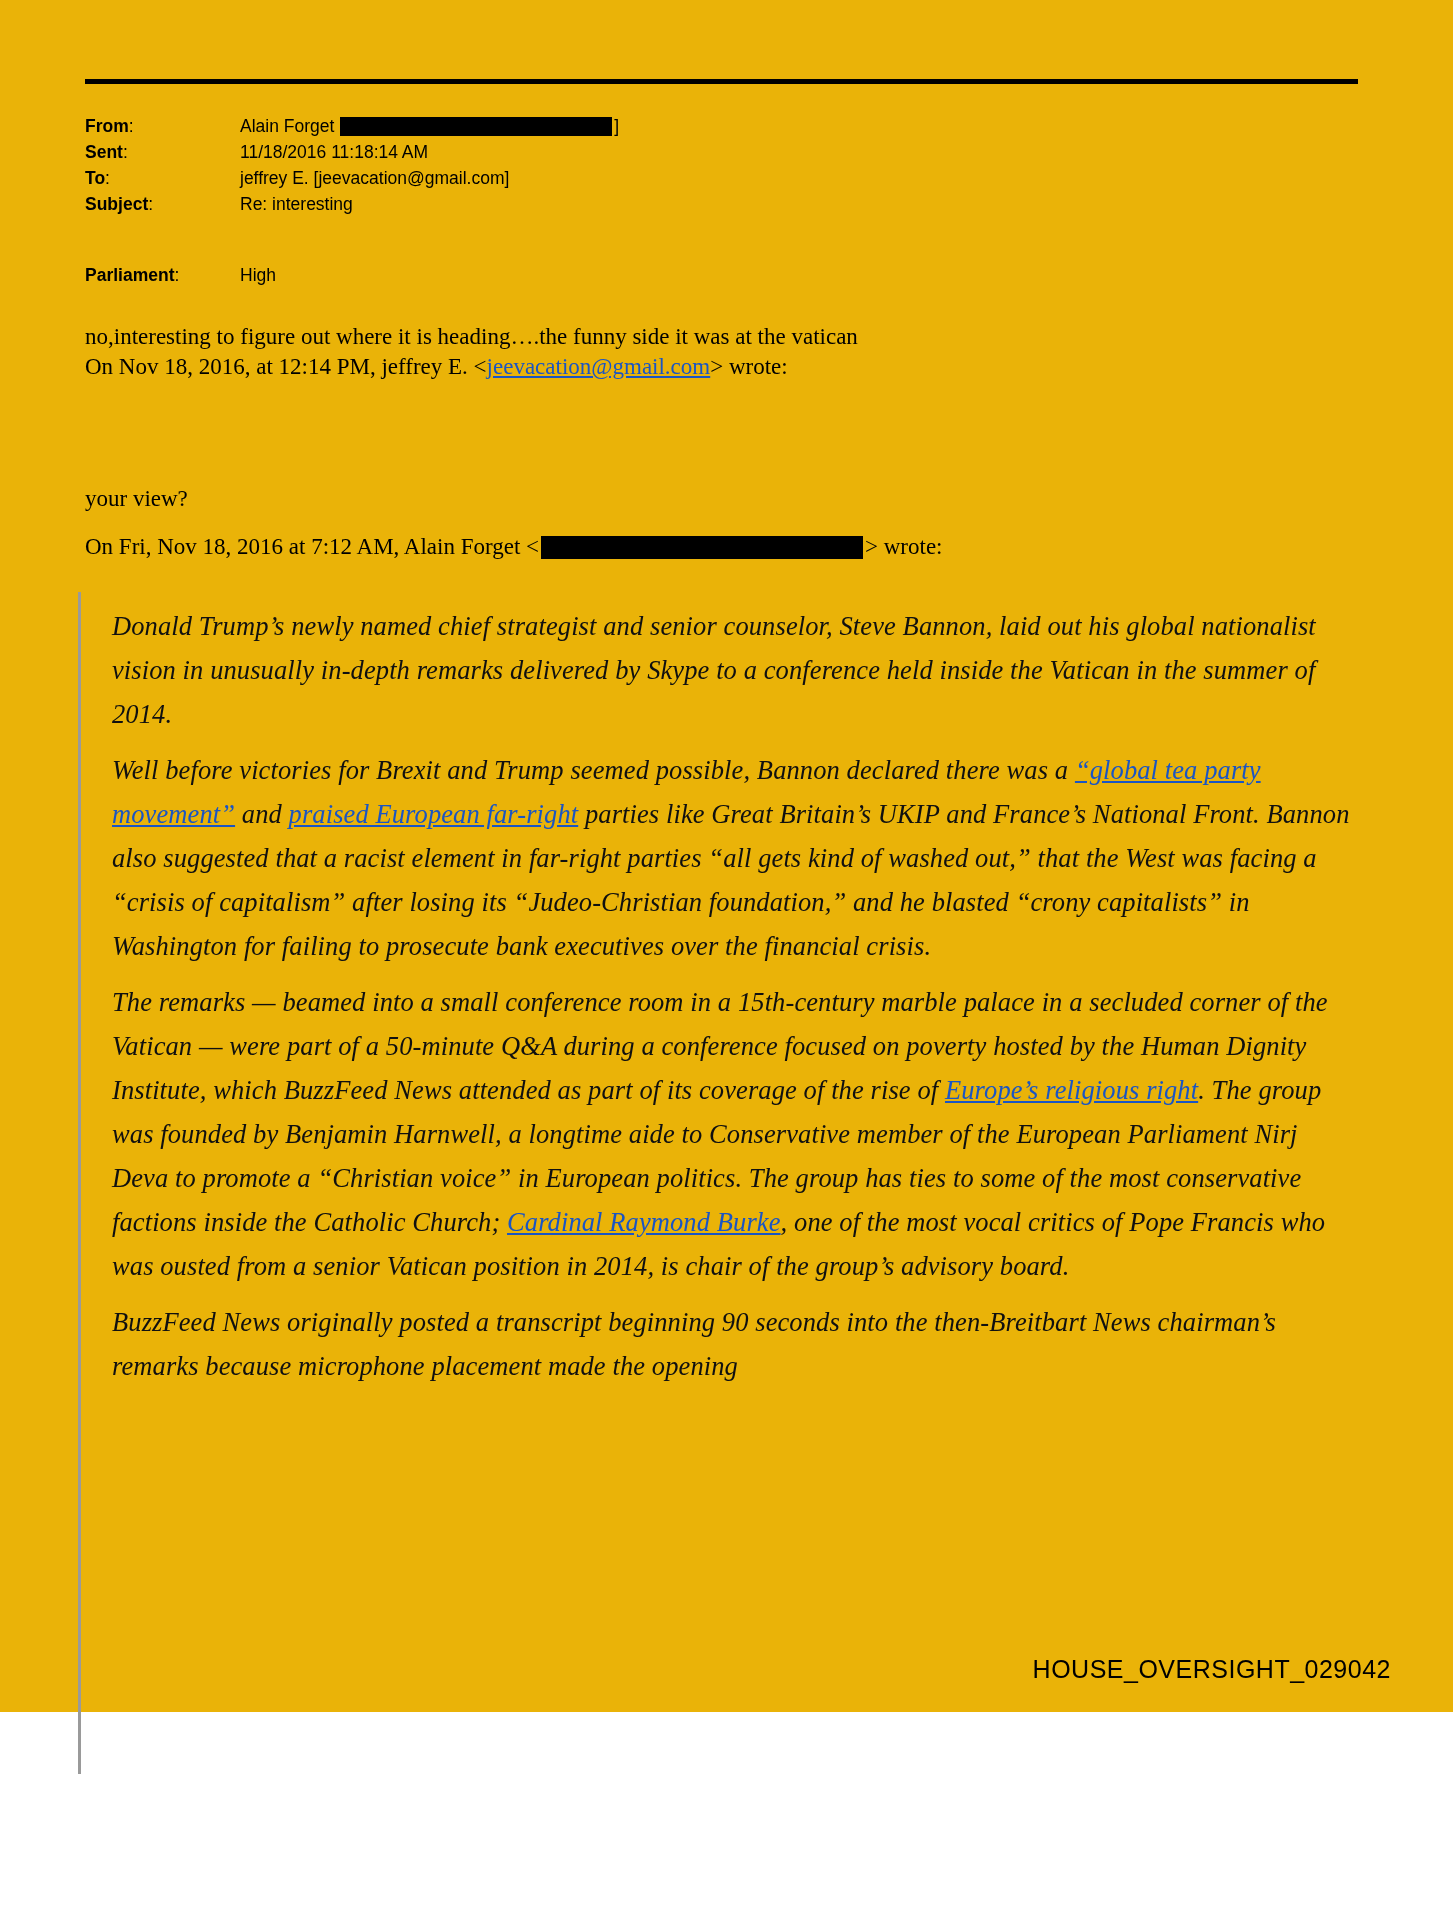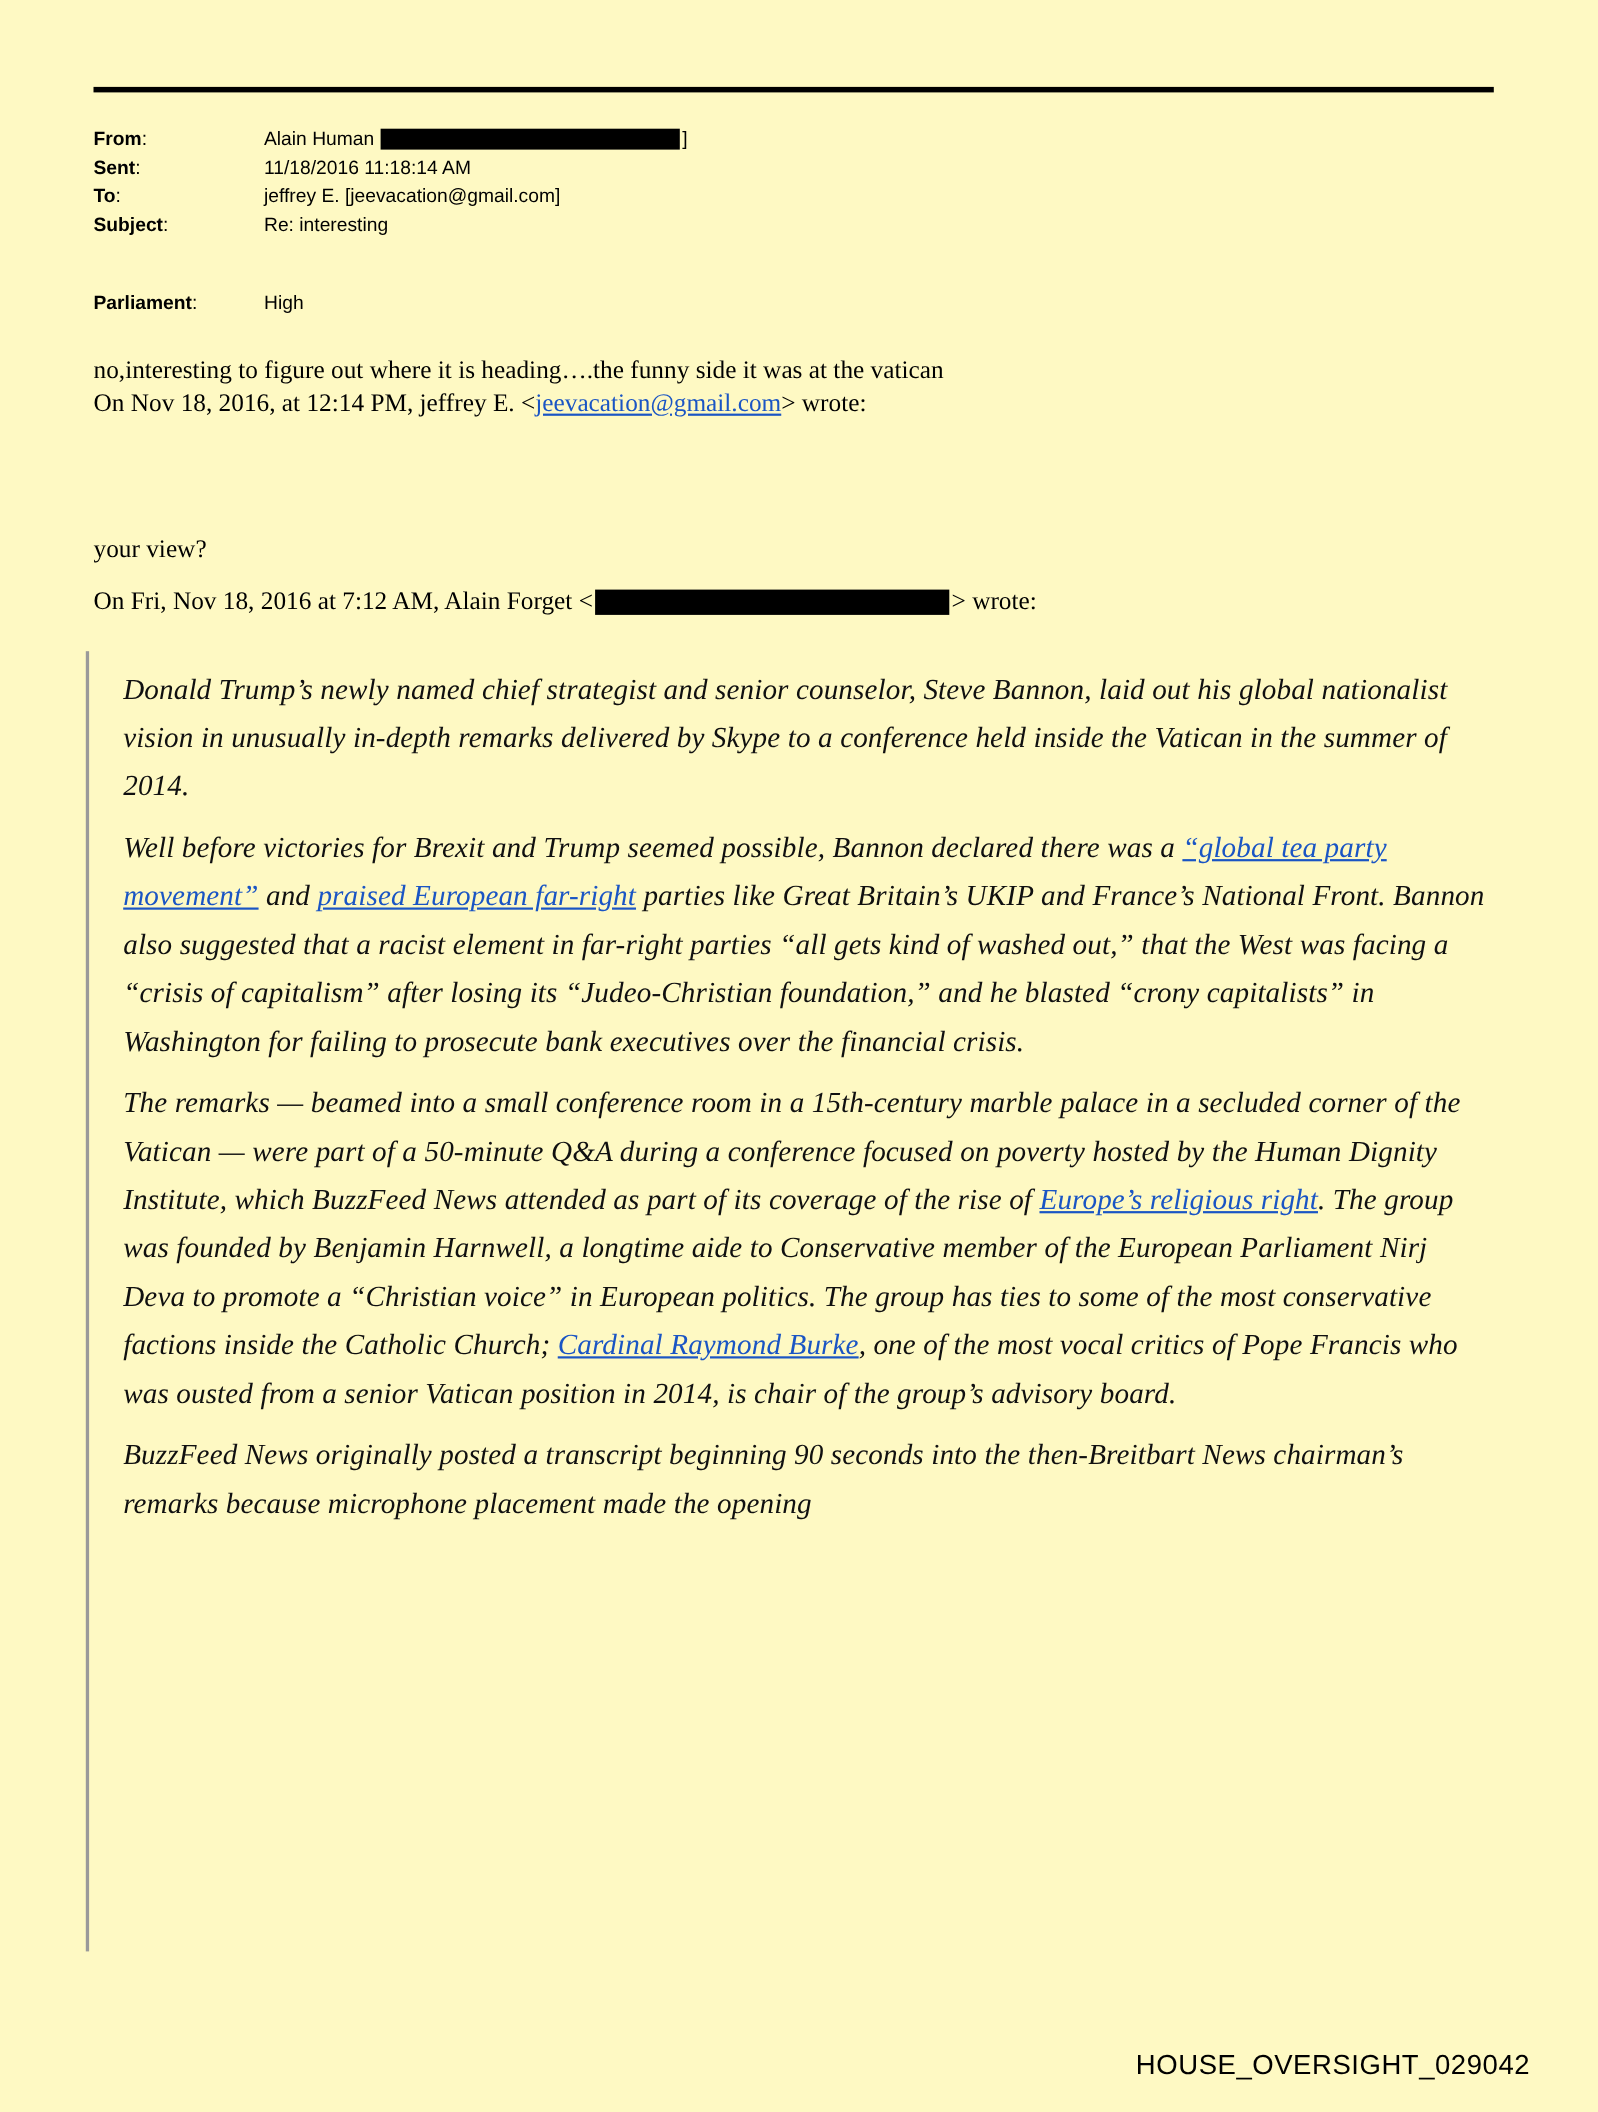--- a/index.html
+++ b/index.html
@@ -12,22 +12,22 @@
     height: 1920px;
     position: relative;
     font-family: "Liberation Serif", serif;
     color: #000000;
     overflow: hidden;
   }
   .page {
     position: absolute;
     left: 0; top: 0;
     width: 1453px;
-    height: 1920px;
-    background: #fef9c3;
+    height: 1712px;
+    background: #eab308;
   }
   .top-rule {
     position: absolute;
     left: 85px;
     top: 79px;
     width: 1273px;
     height: 5px;
     background: #000000;
   }
   
@@ -170,21 +170,21 @@
 <body>
 
 <div class="page">
 
   <div class="top-rule"></div>
 
   <div class="header">
     <div class="hrow">
       <div class="hlabel"><span>From</span><span class="colon">:</span></div>
       <div class="hvalue">
-        <span>Alain Human</span>
+        <span>Alain Forget</span>
         <span class="redaction redact-from"></span>
         <span class="bracket-close">]</span>
       </div>
     </div>
     <div class="hrow">
       <div class="hlabel"><span>Sent</span><span class="colon">:</span></div>
       <div class="hvalue">
           <span>11/18/2016 11:18:14 AM</span>
         </div>
     </div>

